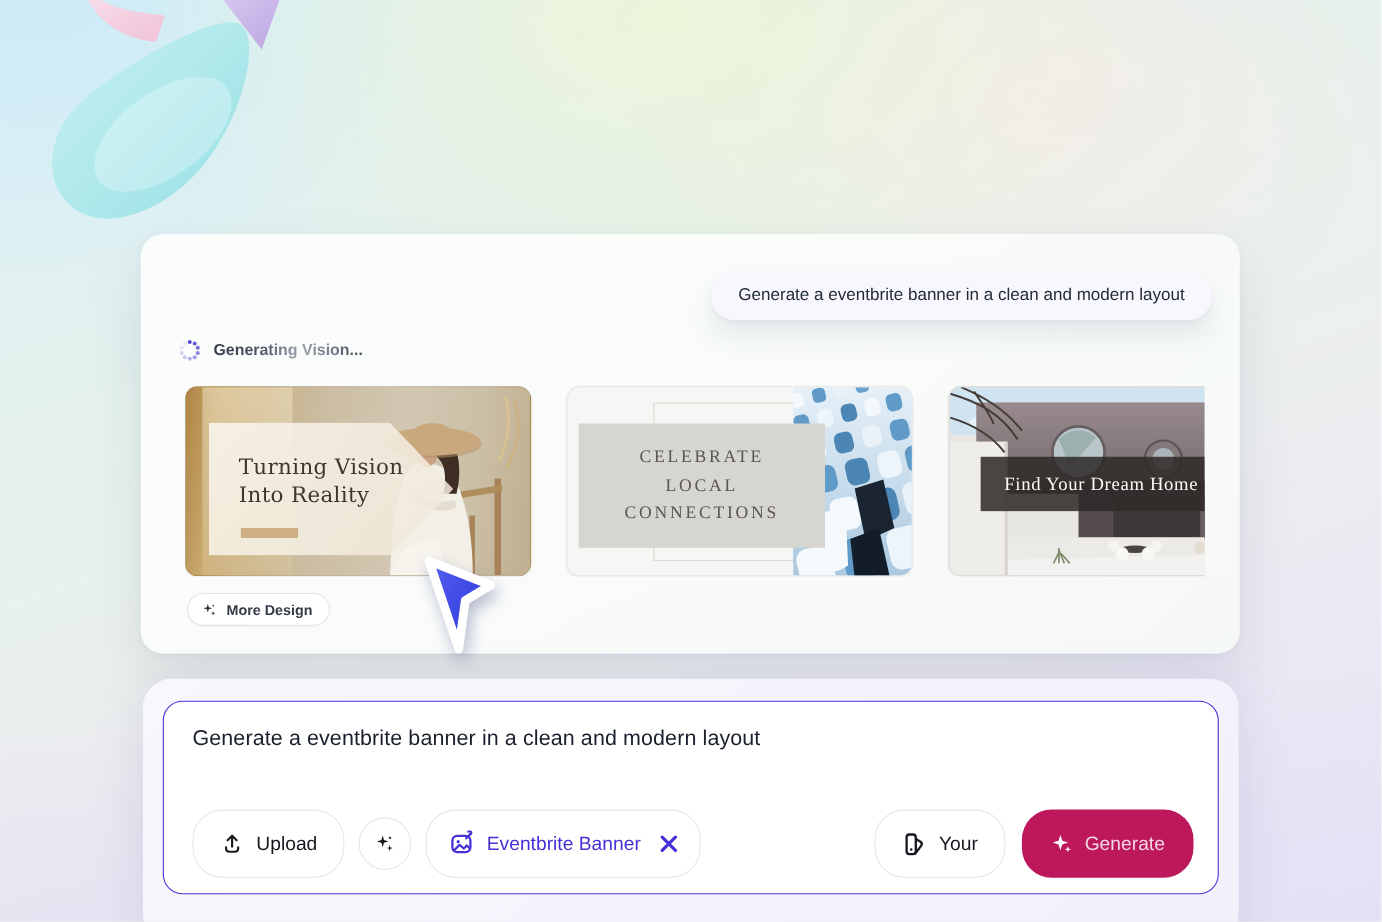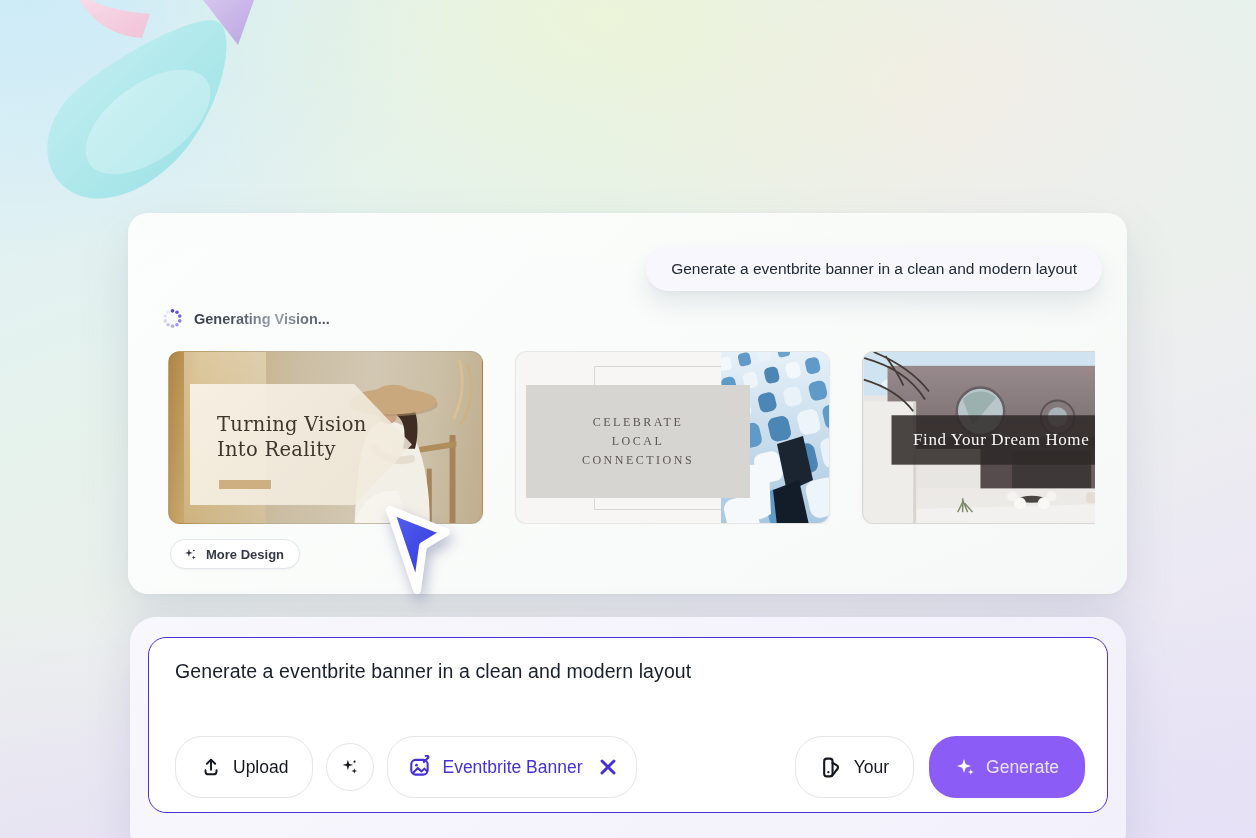--- a/index.html
+++ b/index.html
@@ -56,21 +56,21 @@
   .t1-tag { position:absolute; left:50px; top:128px; width:52px; height:9px; background:#c7a571; opacity:.85; }
   .t1-title { position:absolute; left:48px; top:60px;
     font-family:"DejaVu Serif", serif; font-size:19.5px; line-height:1.3;
     color:#3e362a; letter-spacing:0.3px; }
 
   
   .thumb-2 { background:#f7f6f4; }
   .t2-frame { position:absolute; left:78px; top:14px; width:220px; height:144px; border:1.5px solid #d9d7d3; }
   .t2-panel { position:absolute; left:10px; top:33px; width:224px; height:113px; background:#d7d5d2;
     display:flex; align-items:center; justify-content:center; }
-  .t2-title { font-family:"Liberation Serif", serif; font-size:12px; letter-spacing:2.5px;
+  .t2-title { font-family:"Liberation Serif", serif; font-size:16px; letter-spacing:2.5px;
     color:#5a5752; line-height:1.6; text-align:center; }
   .t2-photo { position:absolute; right:0; top:0; width:108px; height:173px; }
 
   
   .thumb-3 { background:#e8e6e3; }
   .t3-title { position:absolute; left:50px; top:78px; font-family:"Liberation Serif", serif;
     font-size:17px; color:#fbfaf9; letter-spacing:0.6px; }
 
   .more-btn { position:absolute; left:42px; top:326px; height:30px;
     display:inline-flex; align-items:center; gap:8px; padding:0 15px 0 12px;
@@ -93,21 +93,21 @@
 
   .controls { display:flex; align-items:center; gap:13px; }
   .pill { height:62px; border-radius:27px; border:1px solid #e6e6eb; background:#fff;
     display:inline-flex; align-items:center; gap:11px; padding:0 24px;
     font-family:inherit; font-size:17.5px; font-weight:500; color:#15181f; cursor:pointer; white-space:nowrap; }
   .pill svg { flex:none; }
   .circle-btn { width:48px; height:48px; padding:0; justify-content:center; border-radius:50%; color:#15181f; }
   .chip { color:#4531d6; padding:0 20px; gap:10px; }
   .chip .x-icon { margin-left:7px; cursor:pointer; }
   .right-group { margin-left:auto; display:flex; align-items:center; gap:15px; }
-  .generate { background:#8b5cf6; border:none; color:rgba(255,255,255,0.82); padding:0 26px; gap:10px; }
+  .generate { background:#be185d; border:none; color:rgba(255,255,255,0.82); padding:0 26px; gap:10px; }
 </style>
 </head>
 <body>
 
 <div class="stage">
   <div class="bg"></div>
 
   <svg class="deco" viewBox="0 0 260 230" aria-hidden="true">
     <defs>
       <linearGradient id="gCyan" x1="0" y1="0" x2="1" y2="1">

